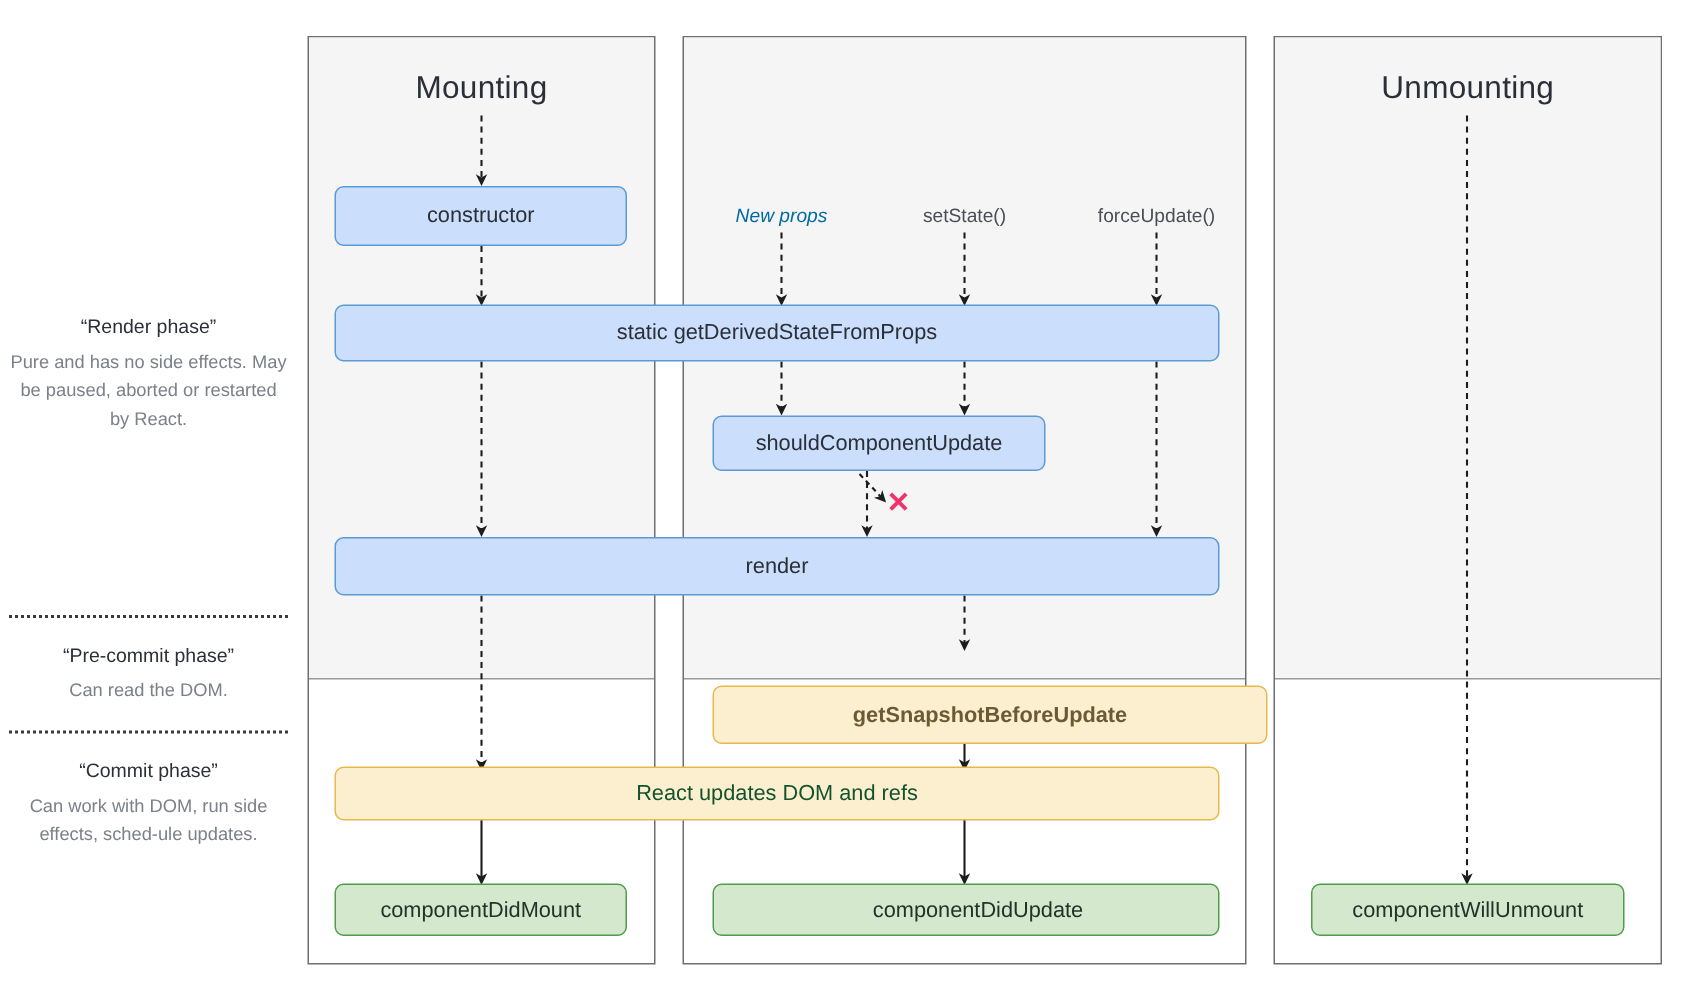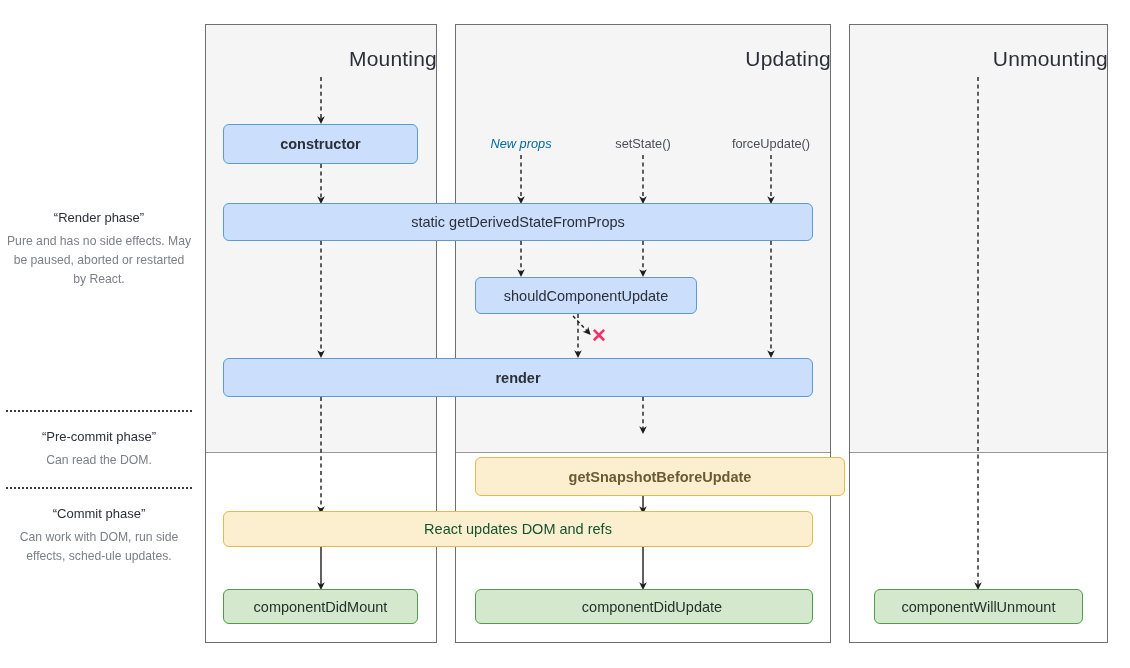--- a/index.html
+++ b/index.html
@@ -22,21 +22,21 @@
   }
   .panel-top{
     position:absolute;left:0;right:0;top:0;
     background:#f5f5f5;
     border-bottom:1px solid #9a9a9a;
     box-sizing:border-box;
     pointer-events:none;
   }
   .col-title{
     position:absolute;left:0;right:0;
-    text-align:right;
+    text-align:center;
     font-size:21px;
     font-weight:400;
     color:#2b2f38;
     letter-spacing:.2px;
     z-index:4;
   }
 
   
   .phase{
     position:absolute;
@@ -69,21 +69,21 @@
     border-radius:6px;
     display:flex;align-items:center;justify-content:center;
     font-size:14.5px;
     z-index:6;
     text-align:center;
     white-space:nowrap;
   }
   .box.blue{ background:#cbdefc; border:1px solid #5b9bd5; color:#2b2f38;}
   .box.yellow{background:#fcefd0; border:1px solid #e8b84b; color:#6b5a33;}
   .box.green{ background:#d3e8cd; border:1px solid #4f9d4a; color:#22342a;}
-  .box.bold{ font-weight:700;}
+  .box.bold{ font-weight:400;}
   .box.italic{ color:#14532d;}
 
   
   .trigger{
     position:absolute;
     font-size:12.8px;
     color:#4a4e56;
     text-align:center;
     white-space:nowrap;
     transform:translateX(-50%);
@@ -113,21 +113,20 @@
 
   <div class="panel" style="left:455px;top:24px;width:376px;height:619px;">
     <div class="panel-top" style="height:428px;"></div>
   </div>
 
   <div class="panel" style="left:849px;top:24px;width:259px;height:619px;">
     <div class="panel-top" style="height:428px;"></div>
   </div>
 
   <div class="col-title" style="left:205px;width:232px;top:47px;">Mounting</div>
-  <div class="col-title" style="left:455px;width:376px;top:47px;">Updating</div>
   <div class="col-title" style="left:849px;width:259px;top:47px;">Unmounting</div>
 
   <div class="phase" style="top:210px;">
     <div class="phase-title">“Render phase”</div>
     <div class="phase-desc">Pure and has no side effects. May be paused, aborted or restarted by React.</div>
   </div>
 
   <div class="dotted-sep" style="top:410px;"></div>
 
   <div class="phase" style="top:429px;">

